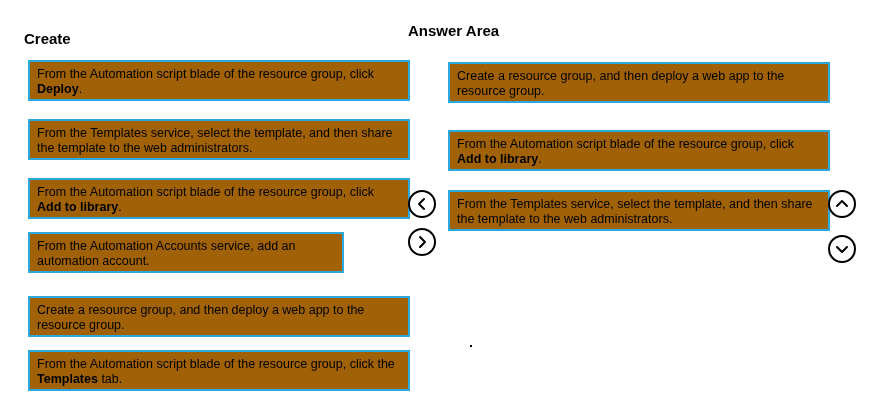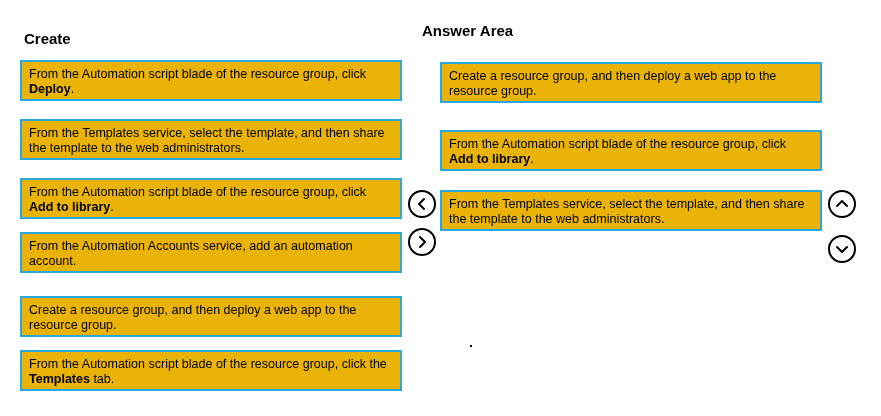--- a/index.html
+++ b/index.html
@@ -15,39 +15,40 @@
     position: relative;
     overflow: hidden;
   }
   .panel-title {
     font-size: 15px;
     font-weight: bold;
     color: #000;
     position: absolute;
   }
   #actions-title { left: 24px; top: 30px; }
-  #answer-title { left: 422px; top: 22px; }
+  #answer-title { left: 408px; top: 22px; }
 
   .card {
     position: absolute;
     box-sizing: border-box;
     border: 2px solid #2aa8e0;
-    background: #eab308;
+    background: #a16207;
     font-size: 12.5px;
     line-height: 15px;
     padding: 5px 7px 4px 7px;
     color: #000;
+    margin-left: 8px;
   }
   .card b { font-weight: bold; }
 
   
   #a1 { left: 20px;  top: 60px;  width: 382px; height: 41px; }
   #a2 { left: 20px;  top: 119px; width: 382px; height: 41px; }
   #a3 { left: 20px;  top: 178px; width: 382px; height: 41px; }
-  #a4 { left: 20px;  top: 232px; width: 382px; height: 41px; }
+  #a4 { left: 20px;  top: 232px; width: 316px; height: 41px; }
   #a5 { left: 20px;  top: 296px; width: 382px; height: 41px; }
   #a6 { left: 20px;  top: 350px; width: 382px; height: 41px; }
 
   
   #b1 { left: 440px; top: 62px;  width: 382px; height: 41px; }
   #b2 { left: 440px; top: 130px; width: 382px; height: 41px; }
   #b3 { left: 440px; top: 190px; width: 382px; height: 41px; }
 
   .arrow-btn {
     position: absolute;

